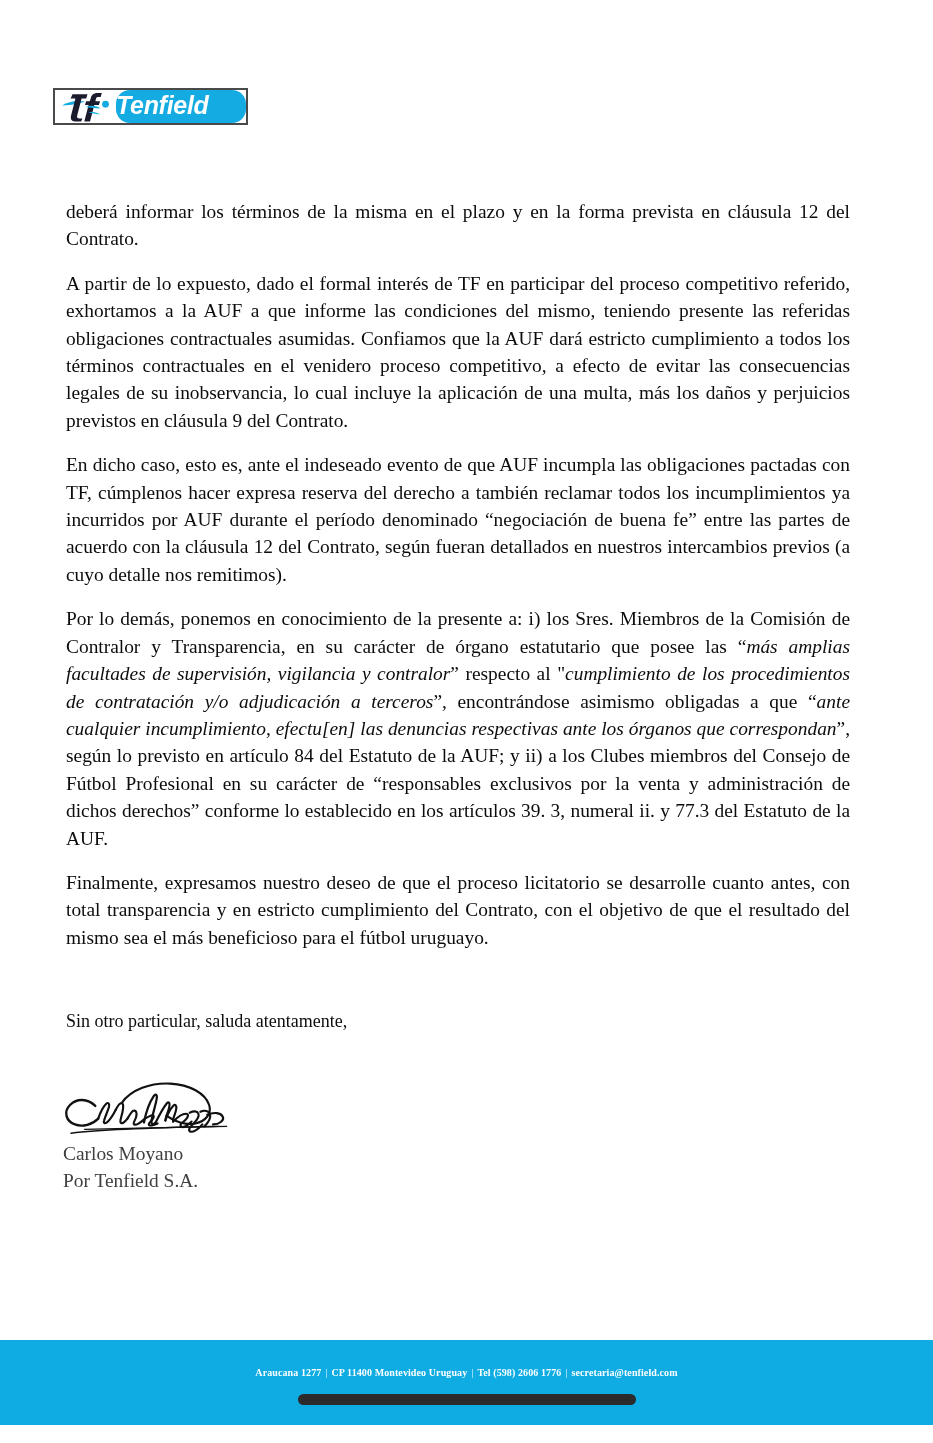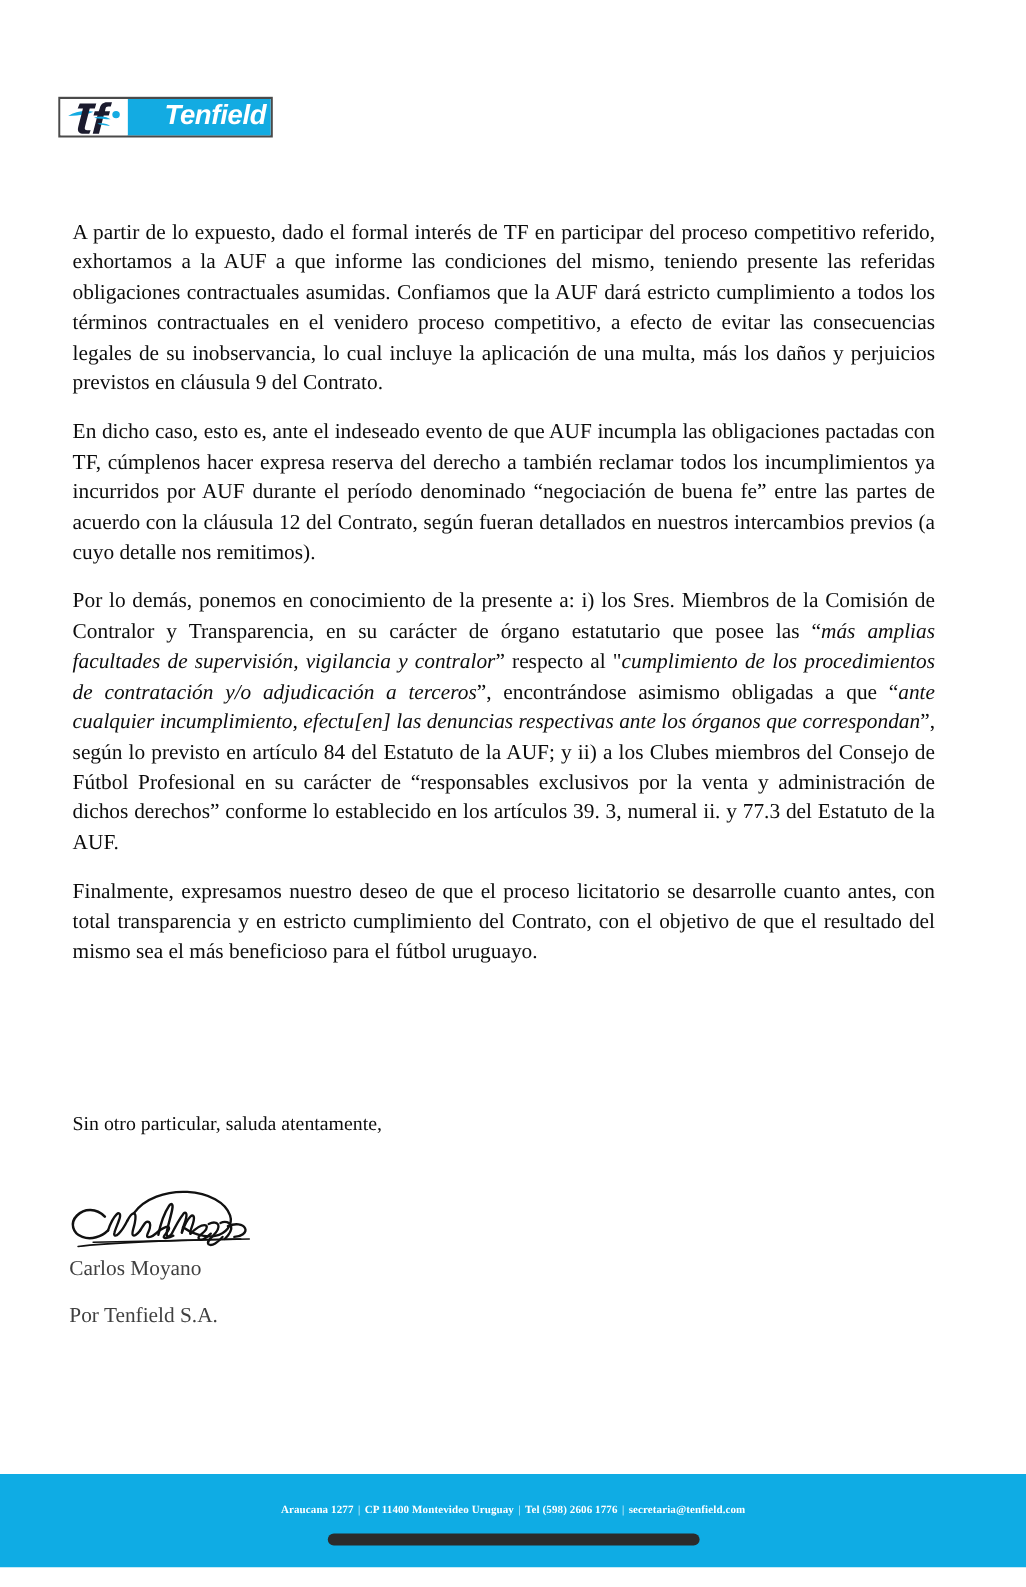--- a/index.html
+++ b/index.html
@@ -51,22 +51,23 @@
     position: absolute;
     top: 50%;
     left: 50%;
     transform: translate(-50%, -50%);
   }
   .logo-word {
     flex: 1 1 auto;
     background: #13ABE2;
     display: flex;
     align-items: center;
-    justify-content: flex-end;
+    justify-content: flex-start;
     height: 100%;
+    border-radius: 14px;
   }
   .logo-word span {
     font-family: "Liberation Sans", "DejaVu Sans", sans-serif;
     font-style: italic;
     font-weight: bold;
     font-size: 25px;
     letter-spacing: -0.3px;
     color: #ffffff;
     line-height: 1;
     padding-right: 4px;
@@ -112,21 +113,21 @@
     display: block;
     width: 195px;
     height: 72px;
   }
   .signer {
     margin: 0;
     font-size: 19.4px;
     line-height: 27px;
     color: #404040;
   }
-  .signer-line2 { margin-top: 16px; }
+  .signer-line2 { margin-top: 0; }
 
   
   .footer {
     position: absolute;
     left: 0;
     right: 0;
     bottom: 18px;
     height: 85px;
     background: #0FACE4;
     display: flex;
@@ -183,20 +184,21 @@
           <path d="M28.5 20.5 C33 19.5, 37.5 20.5, 40 22.6 C35.5 21.9, 31.5 21.4, 28.5 20.5 Z" fill="#13ABE2"></path>
         </svg>
       </div>
       <div class="logo-word">
         <span>Tenfield</span>
       </div>
     </div>
   </div>
 
   <div class="body-copy">
+    <p class="para"><span>deberá informar los términos de la misma en el plazo y en la forma prevista en cláusula 12 del Contrato.</span></p>
     <p class="para"><span>A partir de lo expuesto, dado el formal interés de TF en participar del proceso competitivo referido, exhortamos a la AUF a que informe las condiciones del mismo, teniendo presente las referidas obligaciones contractuales asumidas. Confiamos que la AUF dará estricto cumplimiento a todos los términos contractuales en el venidero proceso competitivo, a efecto de evitar las consecuencias legales de su inobservancia, lo cual incluye la aplicación de una multa, más los daños y perjuicios previstos en cláusula 9 del Contrato.</span></p>
     <p class="para"><span>En dicho caso, esto es, ante el indeseado evento de que AUF incumpla las obligaciones pactadas con TF, cúmplenos hacer expresa reserva del derecho a también reclamar todos los incumplimientos ya incurridos por AUF durante el período denominado “negociación de buena fe” entre las partes de acuerdo con la cláusula 12 del Contrato, según fueran detallados en nuestros intercambios previos (a cuyo detalle nos remitimos).</span></p>
     <p class="para"><span>Por lo demás, ponemos en conocimiento de la presente a: i) los Sres. Miembros de la Comisión de Contralor y Transparencia, en su carácter de órgano estatutario que posee las “</span><i>más amplias facultades de supervisión, vigilancia y contralor</i><span>” respecto al "</span><i>cumplimiento de los procedimientos de contratación y/o adjudicación a terceros</i><span>”, encontrándose asimismo obligadas a que “</span><i>ante cualquier incumplimiento, efectu[en] las denuncias respectivas ante los órganos que correspondan</i><span>”, según lo previsto en artículo 84 del Estatuto de la AUF; y ii) a los Clubes miembros del Consejo de Fútbol Profesional en su carácter de “responsables exclusivos por la venta y administración de dichos derechos” conforme lo establecido en los artículos 39. 3, numeral ii. y 77.3 del Estatuto de la AUF.</span></p>
     <p class="para"><span>Finalmente, expresamos nuestro deseo de que el proceso licitatorio se desarrolle cuanto antes, con total transparencia y en estricto cumplimiento del Contrato, con el objetivo de que el resultado del mismo sea el más beneficioso para el fútbol uruguayo.</span></p>
   </div>
 
   <div class="closing">Sin otro particular, saluda atentamente,</div>
 
   <div class="signature-block">
     <svg class="signature-img" viewBox="0 0 200 74" xmlns="http://www.w3.org/2000/svg" aria-hidden="true">

